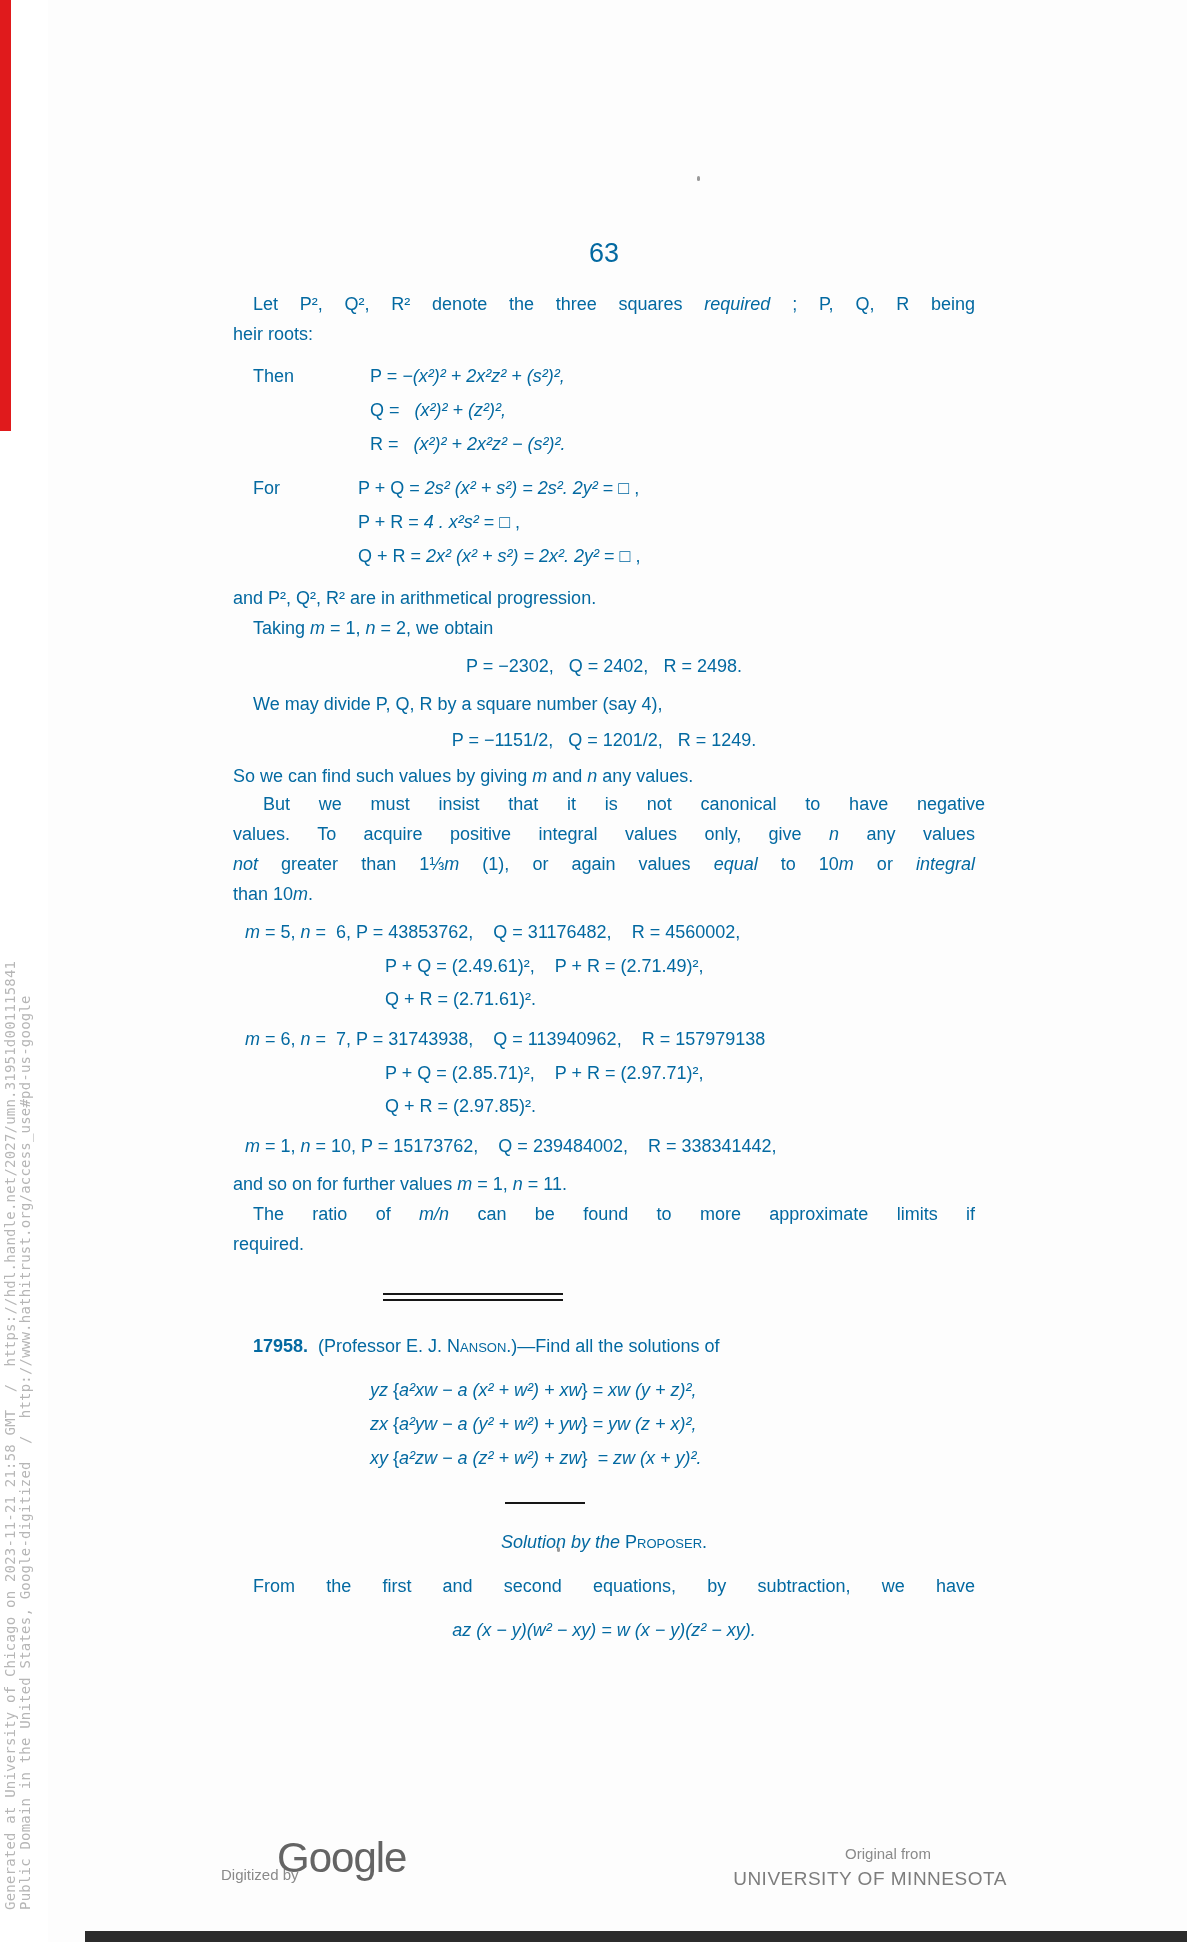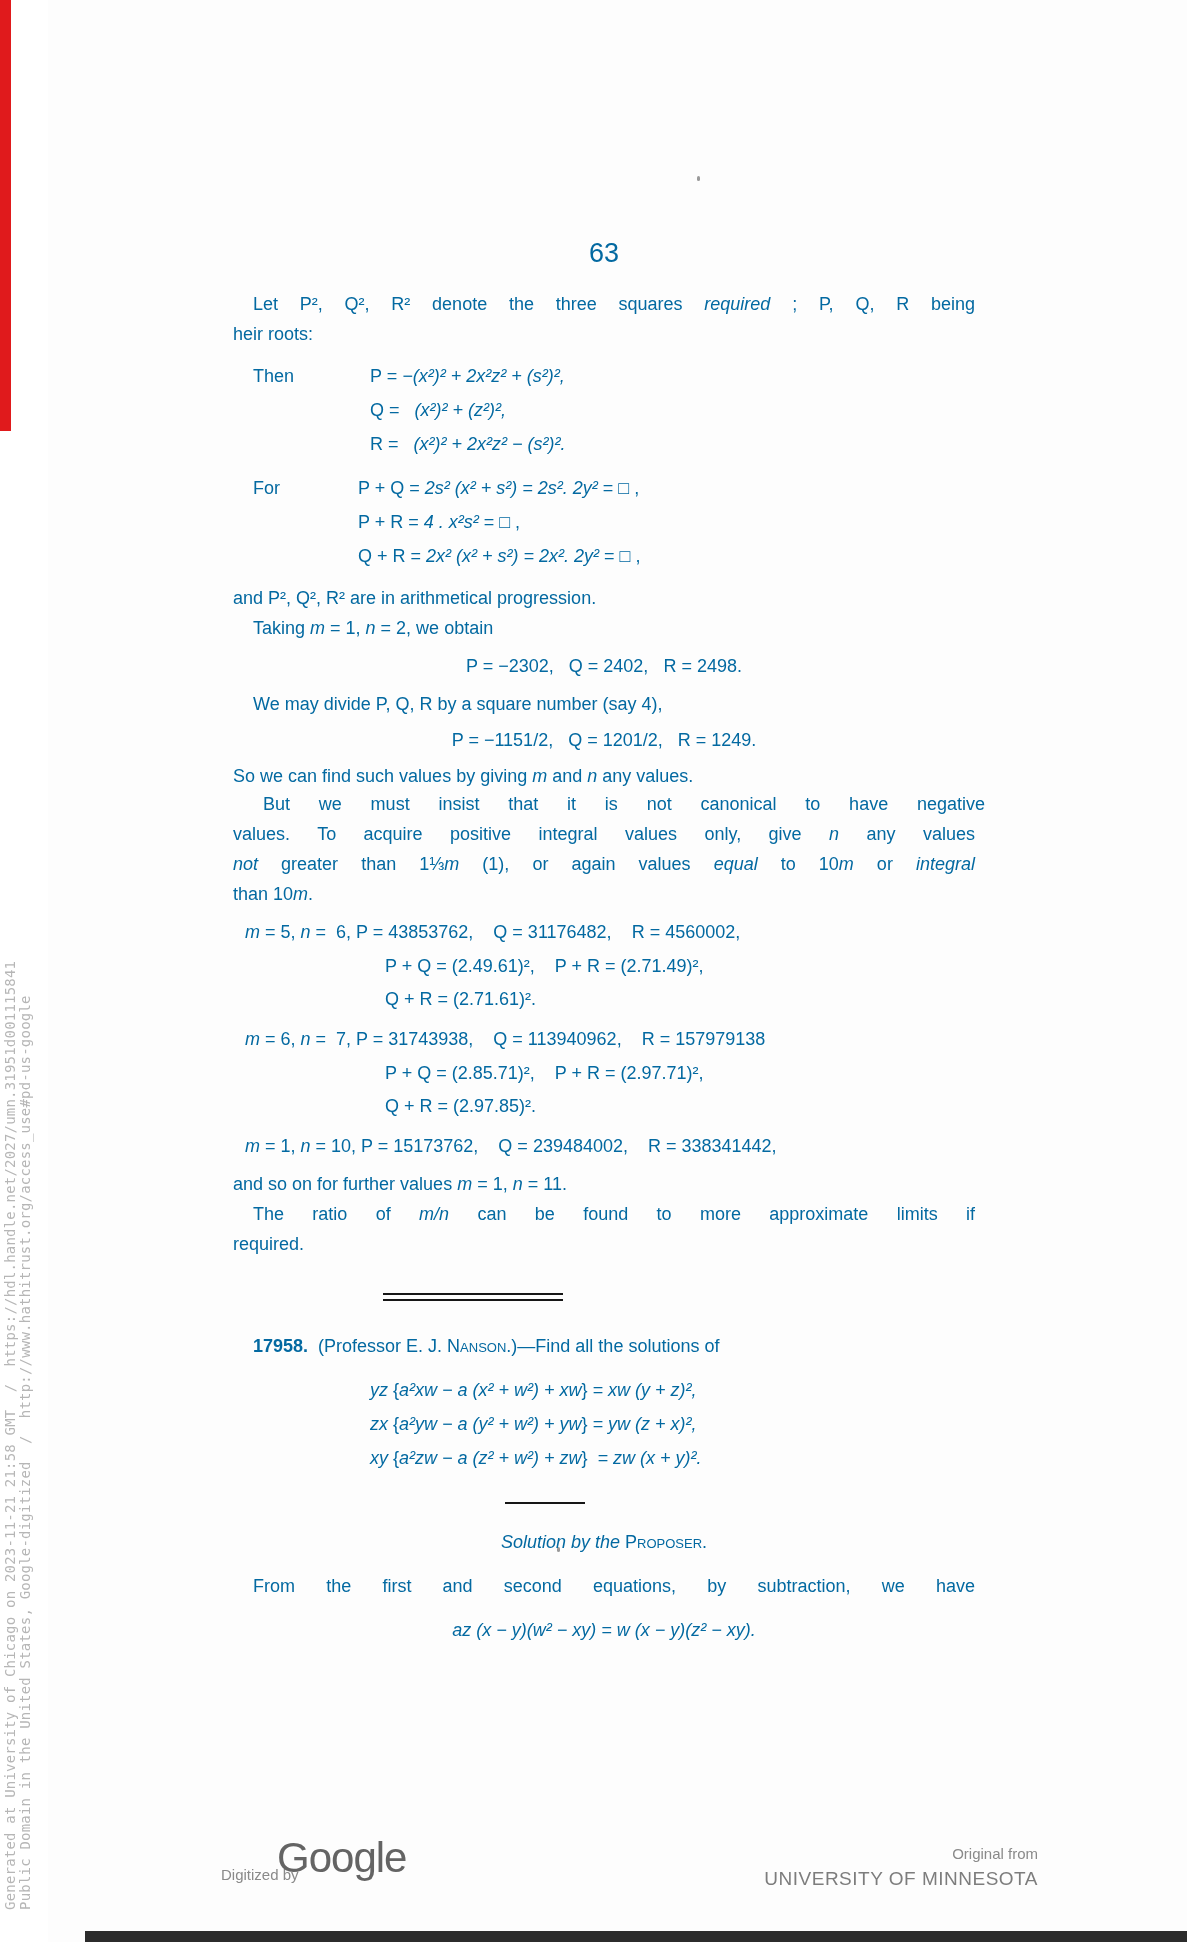--- a/index.html
+++ b/index.html
@@ -20,21 +20,21 @@
              color:#b6b6b6;transform:rotate(-90deg);transform-origin:0 0;white-space:pre;letter-spacing:.2px;}
   .red-edge{position:absolute;left:0;top:0;width:11px;height:431px;}
   .bottom-edge{position:absolute;left:85px;top:1931px;width:1102px;height:11px;}
   .speck{position:absolute;width:3px;height:5px;background:#9a9a9a;border-radius:2px;}
   .foot-small{position:absolute;font-family:"Liberation Sans","DejaVu Sans",sans-serif;
               font-size:15px;color:#8a8a8a;}
   .google-logo{position:absolute;font-family:Liberation Sans, sans-serif;font-size:42px;line-height:44px;
                color:#646464;letter-spacing:-1px;}
   .institution{position:absolute;font-family:"Liberation Sans","DejaVu Sans",sans-serif;
                font-size:19px;color:#7d7d7d;letter-spacing:.5px;}
-  .right-foot{width:300px;text-align:right;}
+  .right-foot{width:300px;text-align:center;}
 </style>
 </head>
 <body>
 
 <div class="scan-area"></div>
 
 <div class="red-edge" style="background: rgb(224, 26, 28);"></div>
 
 <div class="speck" style="left:697px;top:176px;"></div>
 <div class="speck" style="left:557px;top:1547px;"></div>
@@ -92,15 +92,15 @@
 <div class="line center" style="left:193px;top:1528px;width:742px;"><span class="s-i">Solution by the </span><span class="s-sc">Proposer</span><span>.</span></div>
 <div class="line fill" style="left:213px;top:1572px;width:722px;"><span>From the first and second equations, by subtraction, we have</span></div>
 <div class="line center" style="left:193px;top:1616px;width:742px;"><span class="s-i">az (x − y)(w² − xy) = w (x − y)(z² − xy).</span></div>
 
 <div class="watermark" style="left:3px;top:1910px;">Generated at University of Chicago on 2023-11-21 21:58 GMT  /  https://hdl.handle.net/2027/umn.31951d001115841</div>
 <div class="watermark" style="left:18px;top:1910px;">Public Domain in the United States, Google-digitized  /  http://www.hathitrust.org/access_use#pd-us-google</div>
 
 <div class="foot-small" style="left:187px;top:1866px;margin-left:34px;">Digitized by</div>
 <div class="google-logo" style="left:277px;top:1836px;">Google</div>
 <div class="foot-small right-foot" style="left:738px;top:1845px;">Original from</div>
-<div class="institution right-foot" style="left:738px;top:1868px;">UNIVERSITY OF MINNESOTA</div>
+<div class="institution right-foot" style="left:720px;top:1868px;">UNIVERSITY OF MINNESOTA</div>
 
 <div class="bottom-edge" style="background: rgb(44, 44, 44);"></div>
 
 </body></html>

